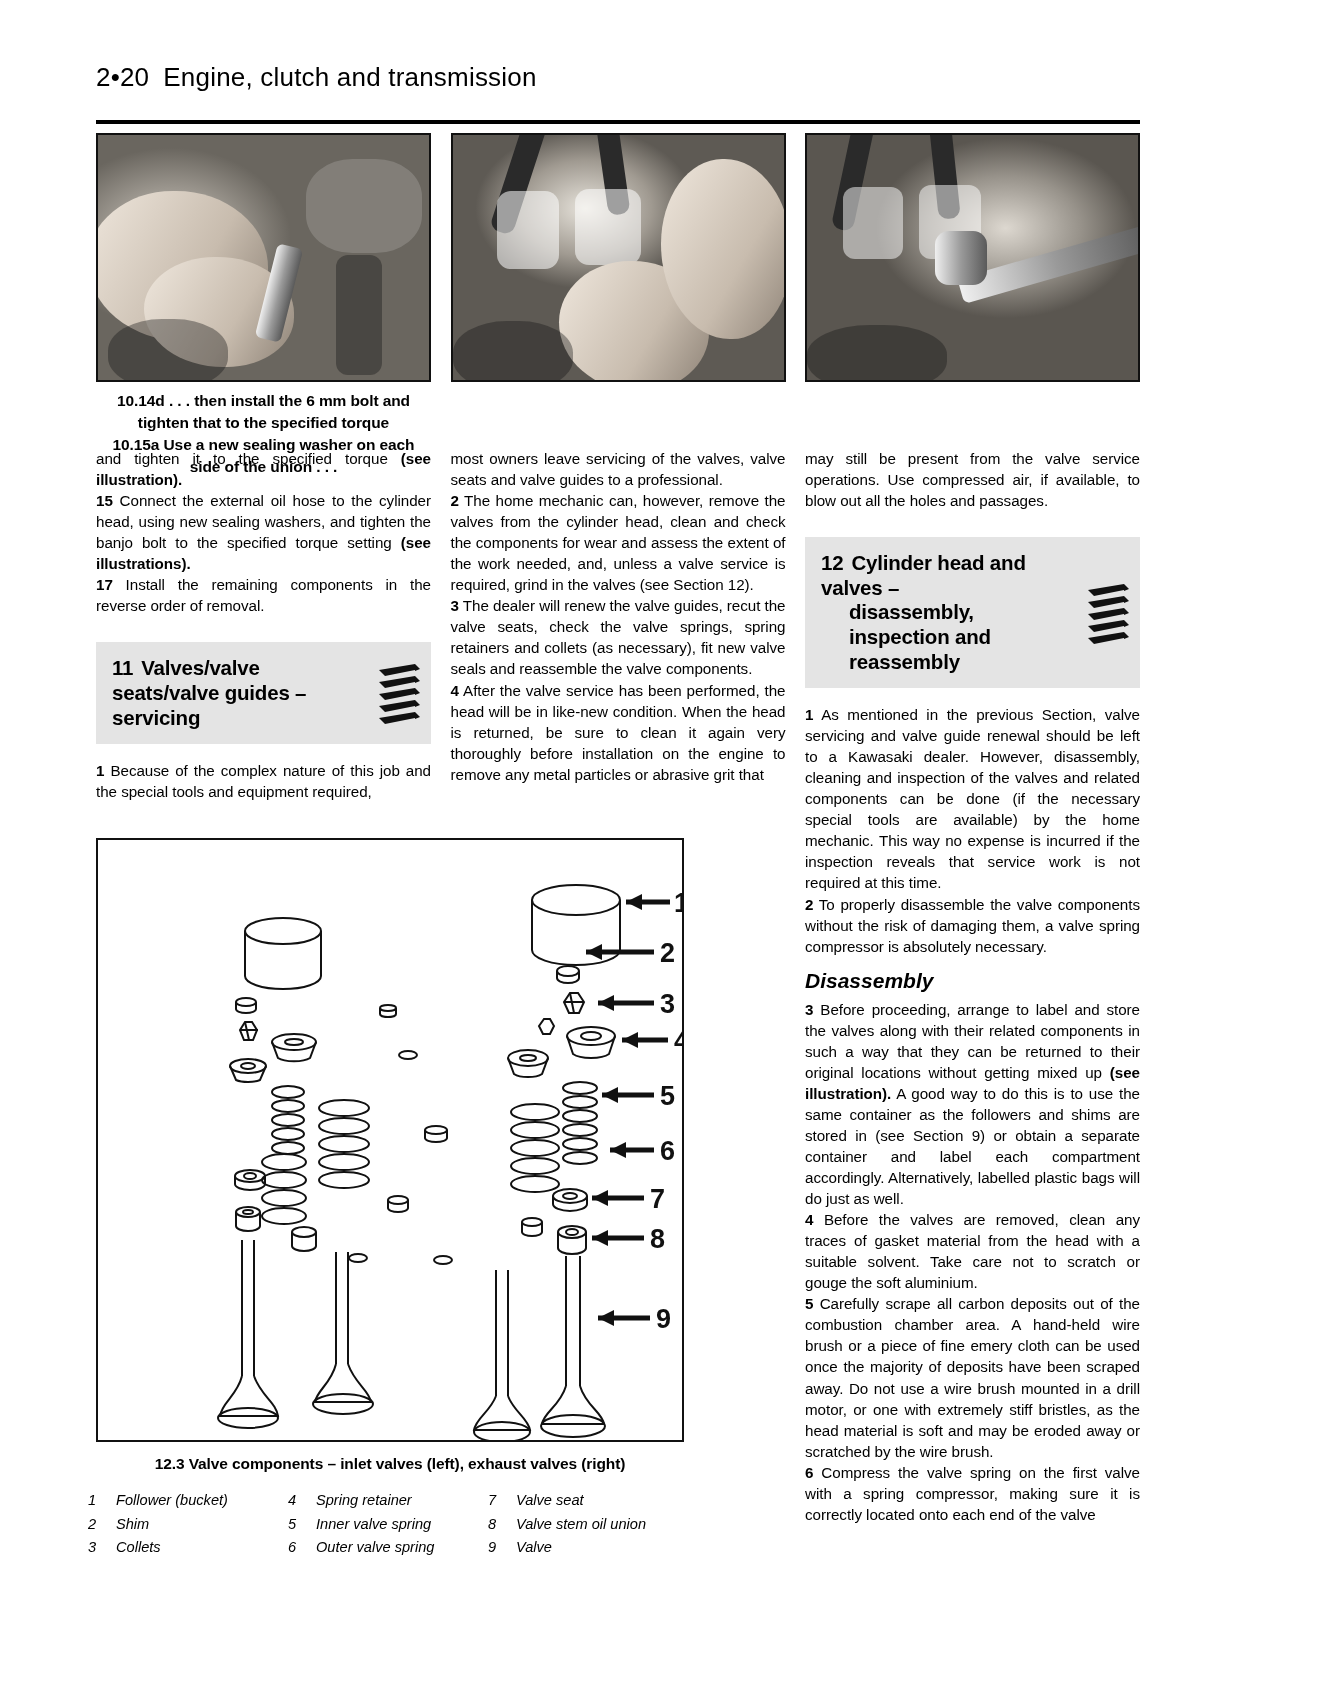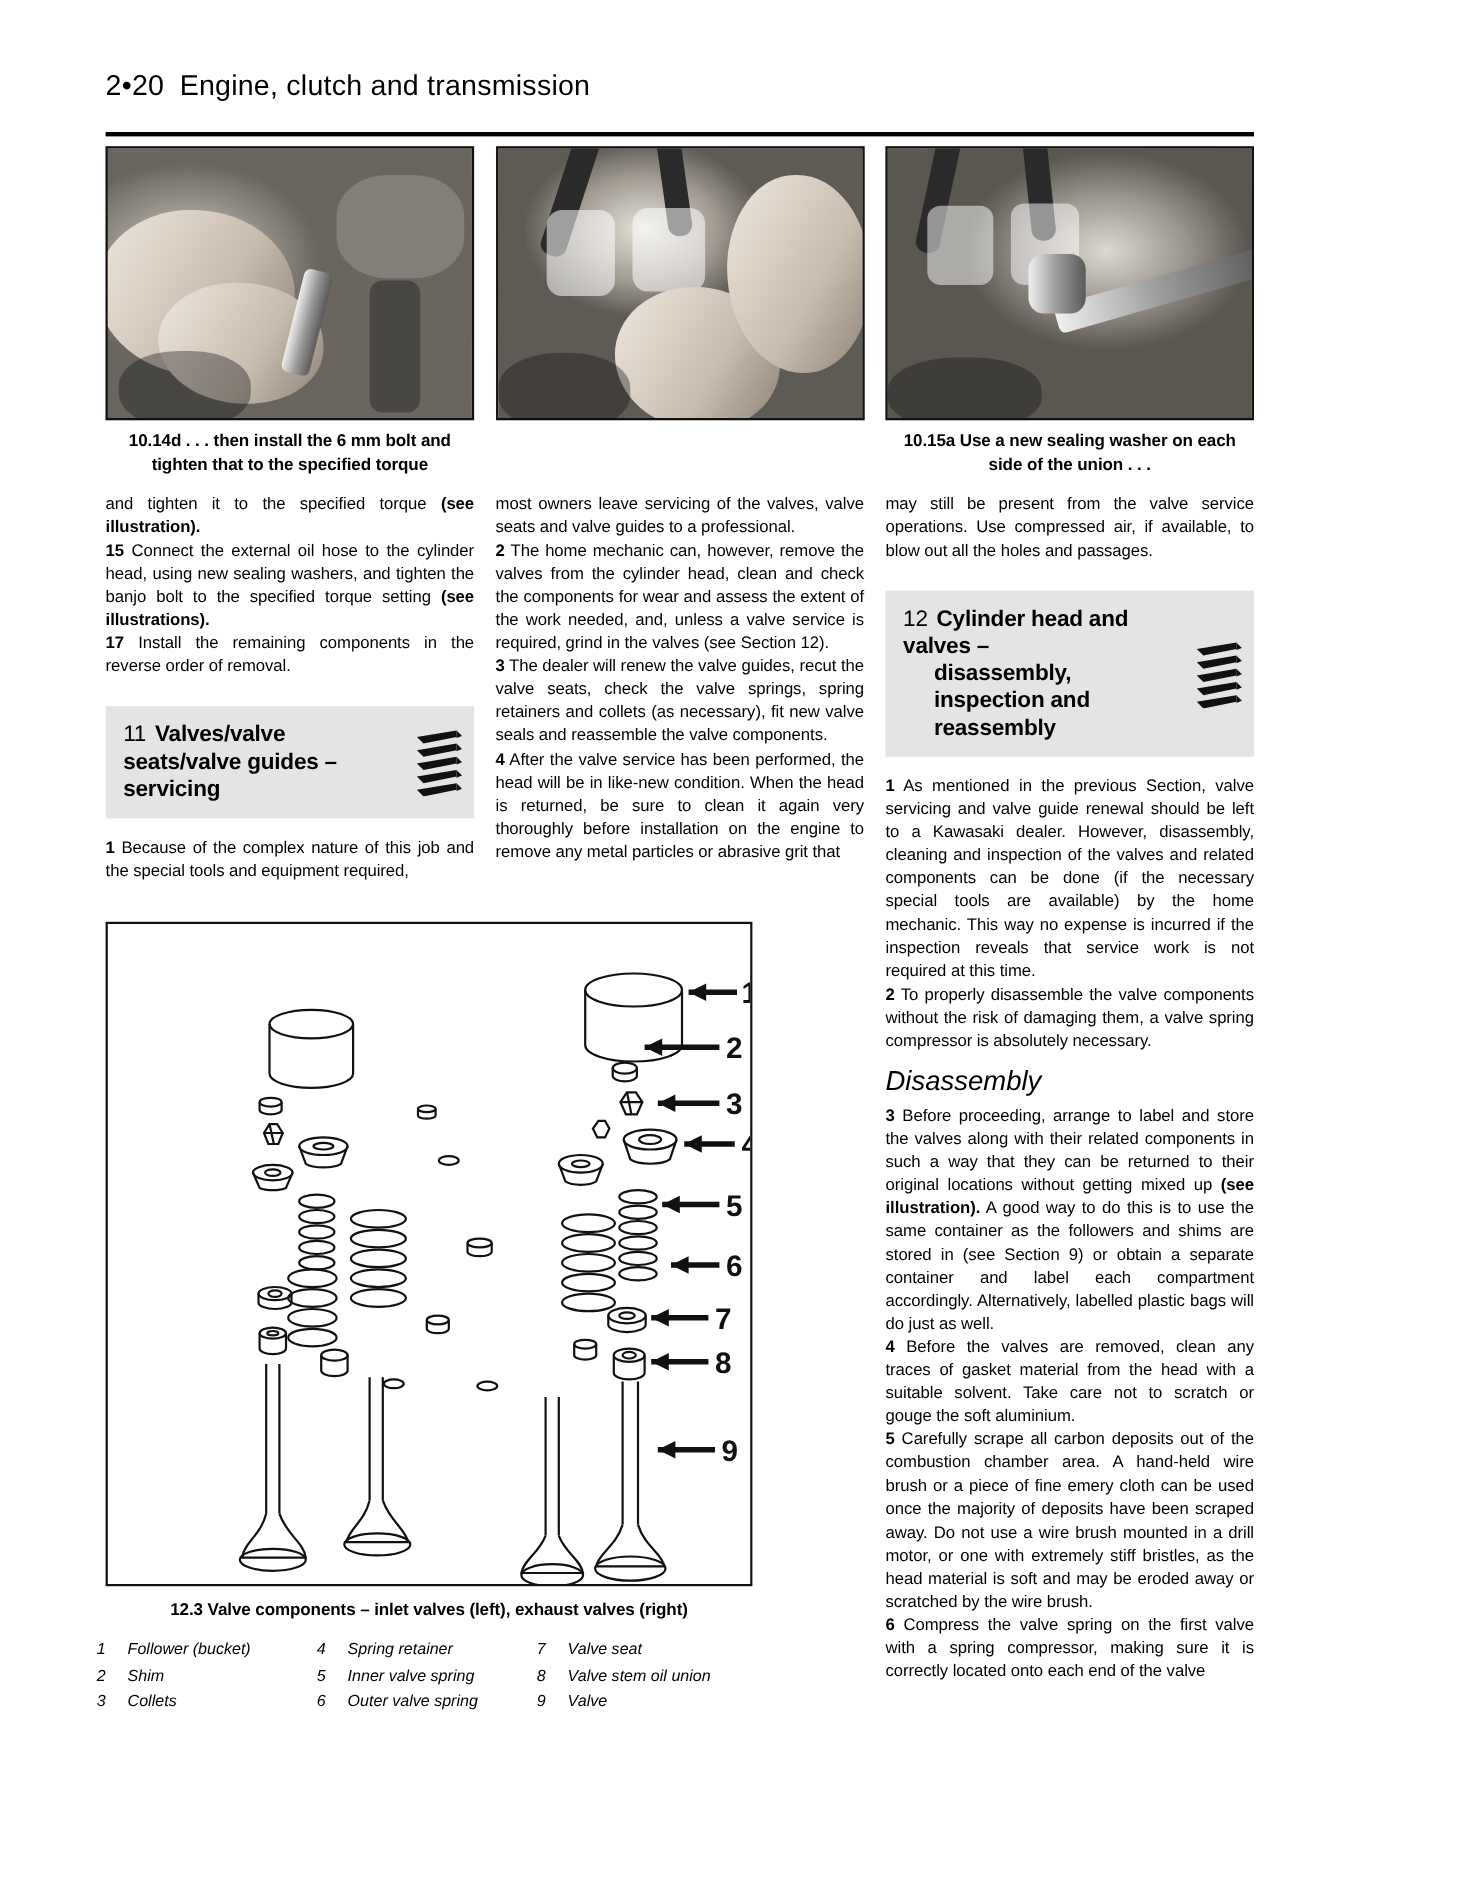--- a/index.html
+++ b/index.html
@@ -63,20 +63,21 @@
   .ph-hand{position:absolute;background:linear-gradient(120deg,#efe7dd,#c8bcae 60%,#8d8276);border-radius:48% 52% 46% 54%;}
   .ph-tool{position:absolute;background:linear-gradient(90deg,#efefef,#9a9a9a 50%,#5a5a5a);border-radius:6px;}
   .ph-hose{position:absolute;background:#2a2a2a;border-radius:10px;}
   
   .caption-row{
     position:absolute;
     left:96px;top:390px;
     width:1044px;
     display:flex;
     justify-content:space-between;
+    flex-direction:column;
   }
   .caption{
     width:335px;
     font-size:15.5px;
     font-weight:bold;
     text-align:center;
     line-height:1.42;
     letter-spacing:-0.1px;
   }
   
@@ -104,34 +105,34 @@
     box-sizing:border-box;
     padding:14px 70px 14px 16px;
     margin:26px 0 16px 0;
     min-height:84px;
   }
   .sec-head .sec-line{
     font-size:20.5px;
     line-height:1.2;
     letter-spacing:-0.2px;
   }
-  .sec-head .sec-num{font-weight:normal;margin-right:8px;text-align:right;}
+  .sec-head .sec-num{font-weight:bold;margin-right:8px;text-align:right;}
   .sec-head .sec-title{font-weight:bold;}
   .sec-head .sec-sub{font-weight:bold;}
   .sec-head .indent{display:block;padding-left:28px;}
   .spanner-icon{
     position:absolute;
     right:8px;top:50%;
     transform:translateY(-50%);
     width:48px;height:62px;
   }
   
   .subhead{
-    font-size:25px;
-    font-weight:normal;
+    font-size:21px;
+    font-weight:bold;
     font-style:italic;
     margin:12px 0 6px 0;
   }
   
   .figure-box{
     position:absolute;
     left:96px;top:838px;
     width:588px;height:604px;
     border:2px solid #111;
     box-sizing:border-box;

